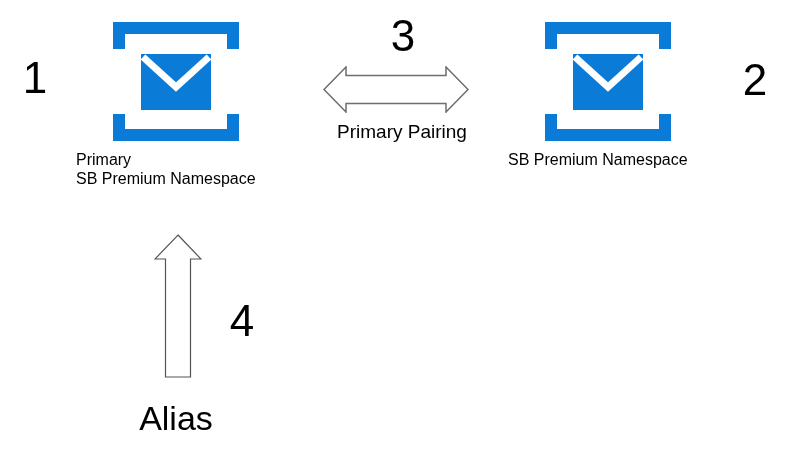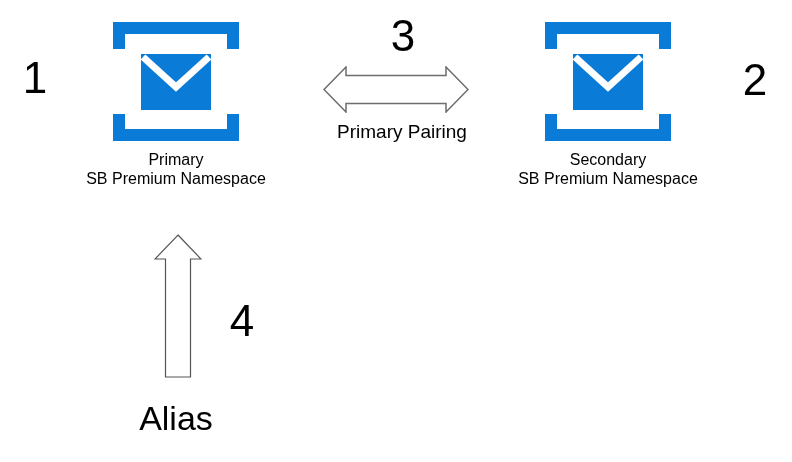--- a/index.html
+++ b/index.html
@@ -15,21 +15,20 @@
   .num {
     font-size: 44px;
     line-height: 48px;
     text-align: center;
     width: 60px;
   }
   .node-label {
     width: 200px;
     font-size: 16px;
     line-height: 19px;
-    text-align: center;
     white-space: nowrap;
   }
   .pair-label {
     width: 160px;
     font-size: 19px;
     text-align: center;
     white-space: nowrap;
   }
   .alias-label {
     width: 120px;
@@ -82,21 +81,20 @@
       <rect x="0" y="107" width="126" height="12"></rect>
       <rect x="0" y="92" width="12" height="27"></rect>
       <rect x="114" y="92" width="12" height="27"></rect>
       <rect x="28" y="32" width="70" height="56"></rect>
     </g>
     <polyline points="30,35 63,65 96,35" fill="none" stroke="#ffffff" stroke-width="7"></polyline>
   </svg>
 </div>
 
 <div class="abs node-label" style="left:508px; top:150px;">
-  <div>Secondary</div>
   <div>SB Premium Namespace</div>
 </div>
 
 <div class="abs num" style="left:725px; top:56px;">2</div>
 
 <div class="abs" style="left:154px; top:234px;">
   <svg width="48" height="144" viewBox="0 0 48 144">
     <polygon points="24,1 47,25 36.5,25 36.5,143 11.5,143 11.5,25 1,25" fill="#ffffff" stroke-width="1.2" stroke-linejoin="miter" stroke="#545454"></polygon>
   </svg>
 </div>

